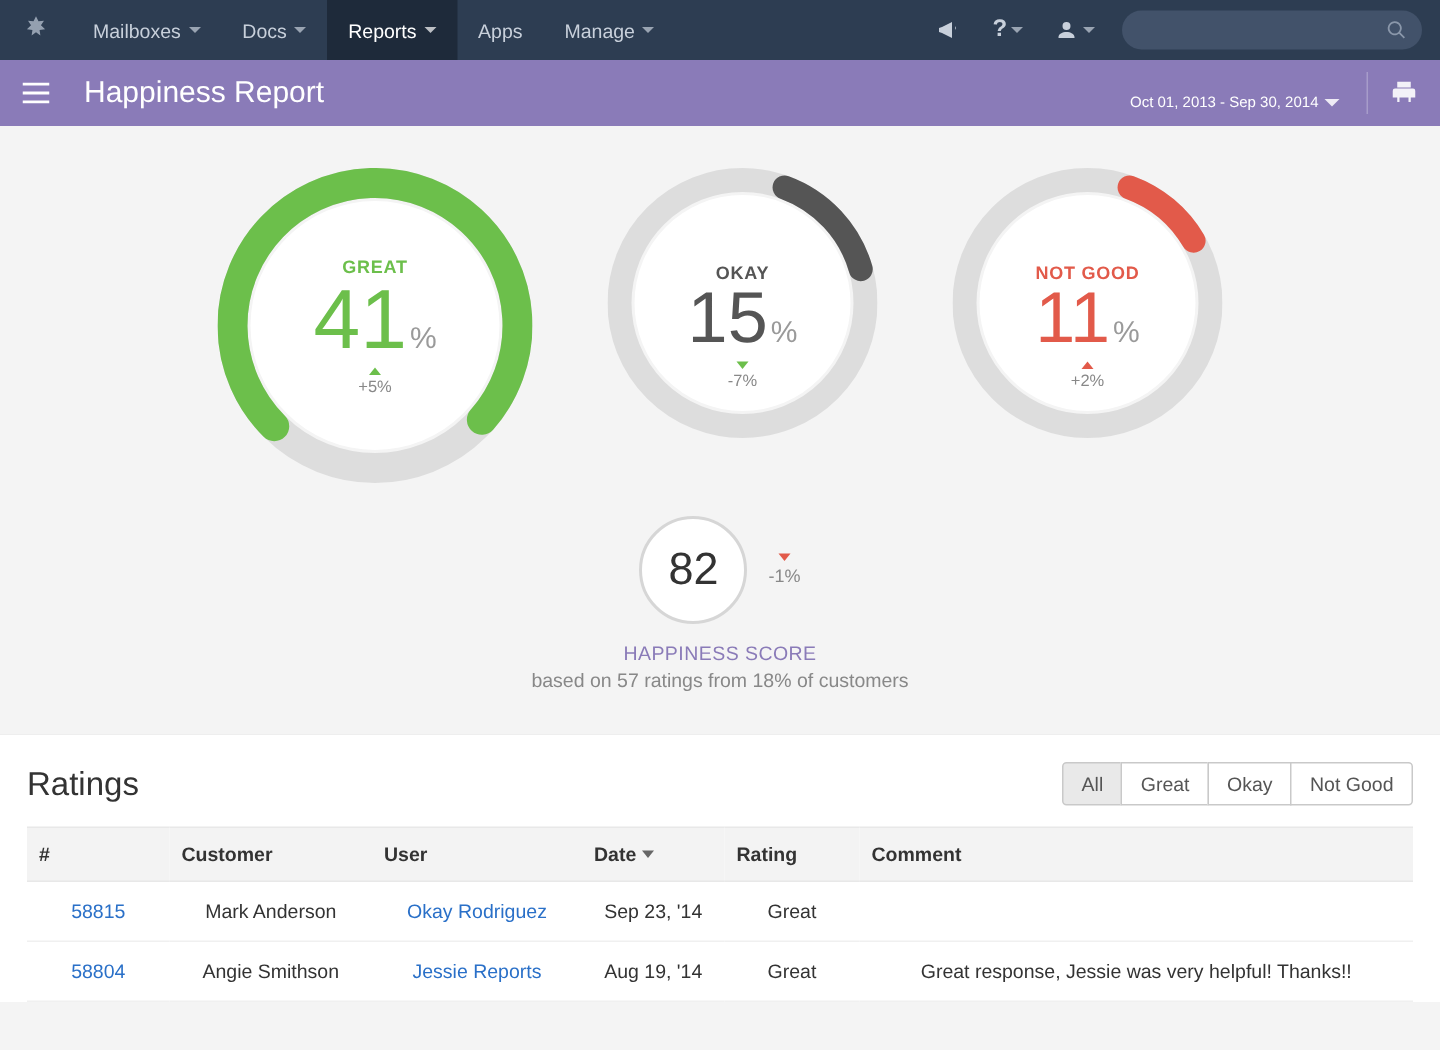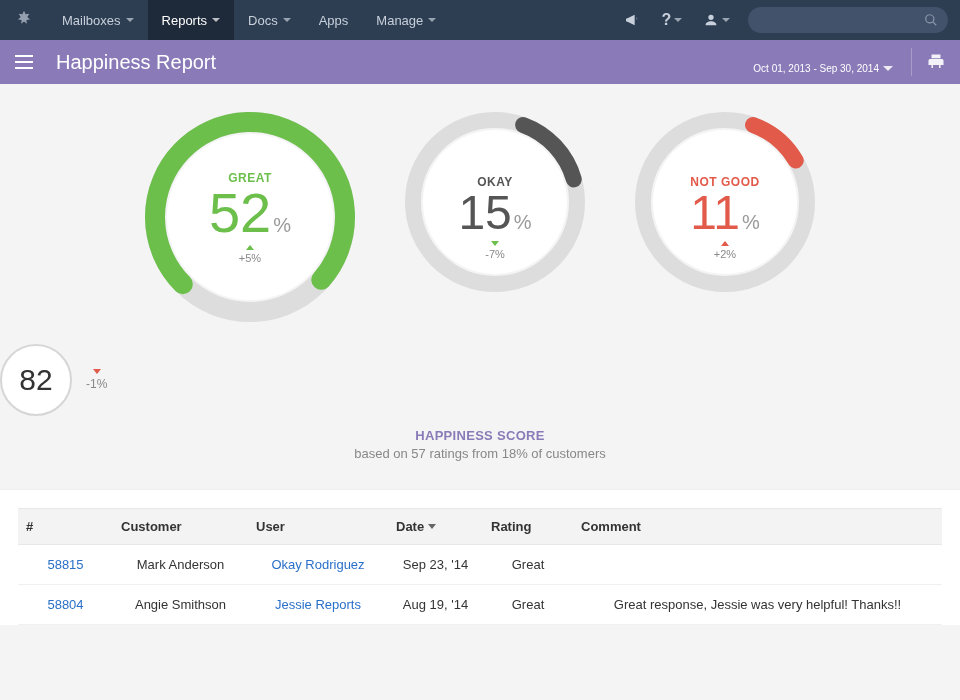--- a/index.html
+++ b/index.html
@@ -41,24 +41,24 @@
 .gauge .pct-sign { font-size: 20px; color: #9a9a9a; font-weight: 400; }
 .gauge.small .pct-val { font-size: 48px; }
 .gauge .delta { font-size: 11px; color: #888; display: flex; flex-direction: column; align-items: center; gap: 2px; margin-top: 4px; }
 .tri-up { width: 0; height: 0; border-left: 4px solid transparent; border-right: 4px solid transparent; border-bottom: 5px solid; }
 .tri-down { width: 0; height: 0; border-left: 4px solid transparent; border-right: 4px solid transparent; border-top: 5px solid; }
 .tri-green { color: #6cbf4b; }
 .tri-red { color: #e25a4a; }
 
 
 .score-wrap { text-align: center; padding: 12px 0 28px; }
-.score-circle-row { display: flex; align-items: center; justify-content: flex-start; gap: 14px; }
+.score-circle-row { display: flex; align-items: center; justify-content: center; gap: 14px; }
 .score-circle { width: 72px; height: 72px; border-radius: 50%; border: 2px solid #d6d6d6; background: #fff; display: flex; align-items: center; justify-content: center; font-size: 30px; color: #333; font-weight: 400; }
 .score-delta { display: flex; flex-direction: column; align-items: center; font-size: 12px; color: #888; gap: 3px; }
-.score-title { font-size: 13px; font-weight: 700; color: #8a7bb8; letter-spacing: 0.3px; margin-top: 12px; }
+.score-title { font-size: 13px; font-weight: 400; color: #8a7bb8; letter-spacing: 0.3px; margin-top: 12px; }
 .score-sub { font-size: 13px; color: #888; margin-top: 3px; }
 
 
 .ratings-wrap { background: #fff; padding: 18px 18px 0; border-top: 1px solid #eee; }
 .ratings-head { display: flex; align-items: center; margin-bottom: 14px; }
 .ratings-title { font-size: 22px; font-weight: 400; color: #333; }
 .ratings-head .spacer { flex: 1; }
 .filter-group { display: flex; }
 .filter-btn { border: 1px solid #c9c9c9; background: #fff; padding: 6px 12px; font-size: 13px; color: #555; cursor: pointer; margin-left: -1px; }
 .filter-btn:first-child { border-radius: 3px 0 0 3px; margin-left: 0; }
@@ -80,26 +80,26 @@
   <div class="logo">
     <svg viewBox="0 0 24 24">
         <path d="M12 2 L13.8 5.6 L17.8 5.2 L15.6 8.6 L18.6 11.4 L14.6 12 L15.2 16 L12 13.6 L8.8 16 L9.4 12 L5.4 11.4 L8.4 8.6 L6.2 5.2 L10.2 5.6 Z"></path>
       </svg>
   </div>
   <div id="nav-items" style="display: flex;">
       <div class="nav-item">
         <span>Mailboxes</span>
         <span class="caret"></span>
       </div>
+      <div class="nav-item">
+        <span>Docs</span>
+        <span class="caret"></span>
+      </div>
       <div class="nav-item active">
         <span>Reports</span>
-        <span class="caret"></span>
-      </div>
-      <div class="nav-item">
-        <span>Docs</span>
         <span class="caret"></span>
       </div>
       <div class="nav-item">
         <span>Apps</span>
       </div>
       <div class="nav-item">
         <span>Manage</span>
         <span class="caret"></span>
       </div>
     </div>
@@ -151,21 +151,21 @@
 <div class="gauges" id="gauges">
     <div class="gauge">
       <svg class="ring" width="210" height="210">
     <circle cx="105" cy="105" r="95" fill="none" stroke="#dddddd" stroke-width="20"></circle>
     <path d="M 37.824855787278 172.17514421272202 A 95 95 0 1 1 176.2605516148937 167.82462720574688" fill="none" stroke="#6cbf4b" stroke-width="20" stroke-linecap="round"></path>
     <circle cx="105" cy="105" r="83" fill="#fff"></circle>
   </svg>
       <div class="content">
     <div class="label" style="color:#6cbf4b">GREAT</div>
     <div class="pct-row">
-      <span class="pct-val" style="color:#6cbf4b;font-size:56px">52</span>
+      <span class="pct-val" style="color:#6cbf4b;font-size:56px">41</span>
       <span class="pct-sign">%</span>
     </div>
     <div class="delta">
       <span class="tri-up tri-green"></span>
       <span>+5%</span>
     </div>
   </div>
     </div>
     <div class="gauge small">
       <svg class="ring" width="180" height="180">
@@ -211,20 +211,30 @@
     <div class="score-delta">
       <span id="score-tri" class="tri-down tri-red"></span>
       <span>-1%</span>
     </div>
   </div>
   <div class="score-title">HAPPINESS SCORE</div>
   <div class="score-sub">based on 57 ratings from 18% of customers</div>
 </div>
 
 <div class="ratings-wrap">
+  <div class="ratings-head">
+    <div class="ratings-title">Ratings</div>
+    <div class="spacer"></div>
+    <div class="filter-group" id="filters">
+        <button class="filter-btn active">All</button>
+        <button class="filter-btn">Great</button>
+        <button class="filter-btn">Okay</button>
+        <button class="filter-btn">Not Good</button>
+      </div>
+  </div>
   <table class="ratings">
     <colgroup>
         <col style="width:95px">
         <col style="width:135px">
         <col style="width:140px">
         <col style="width:95px">
         <col style="width:90px">
         <col>
       </colgroup>
     <thead>

